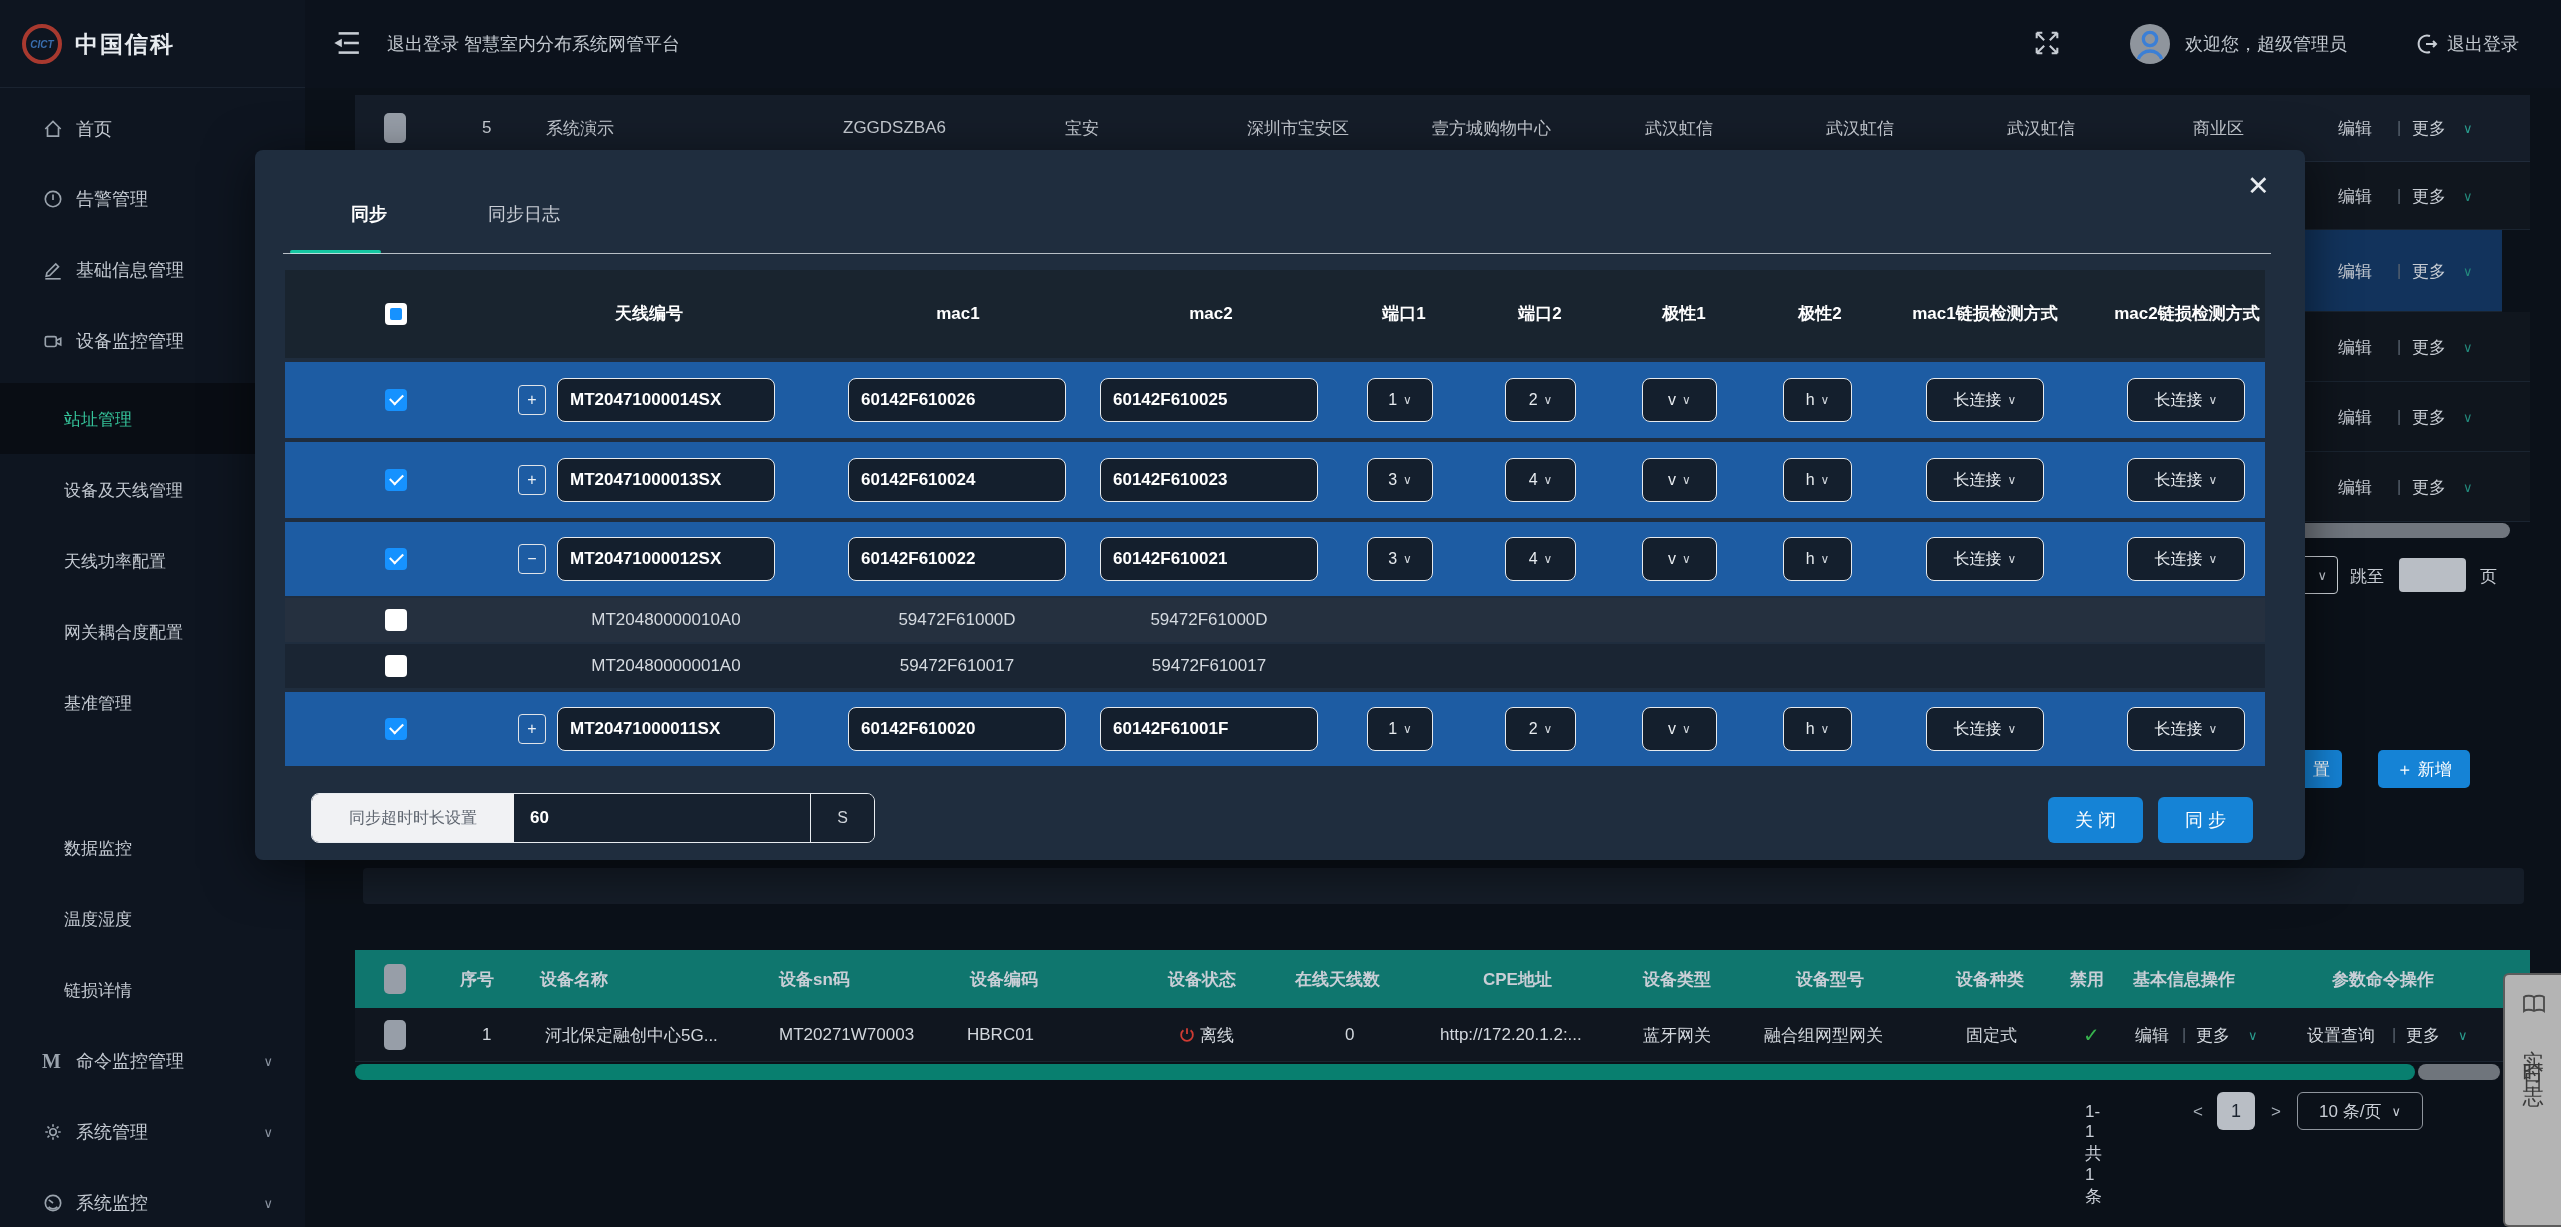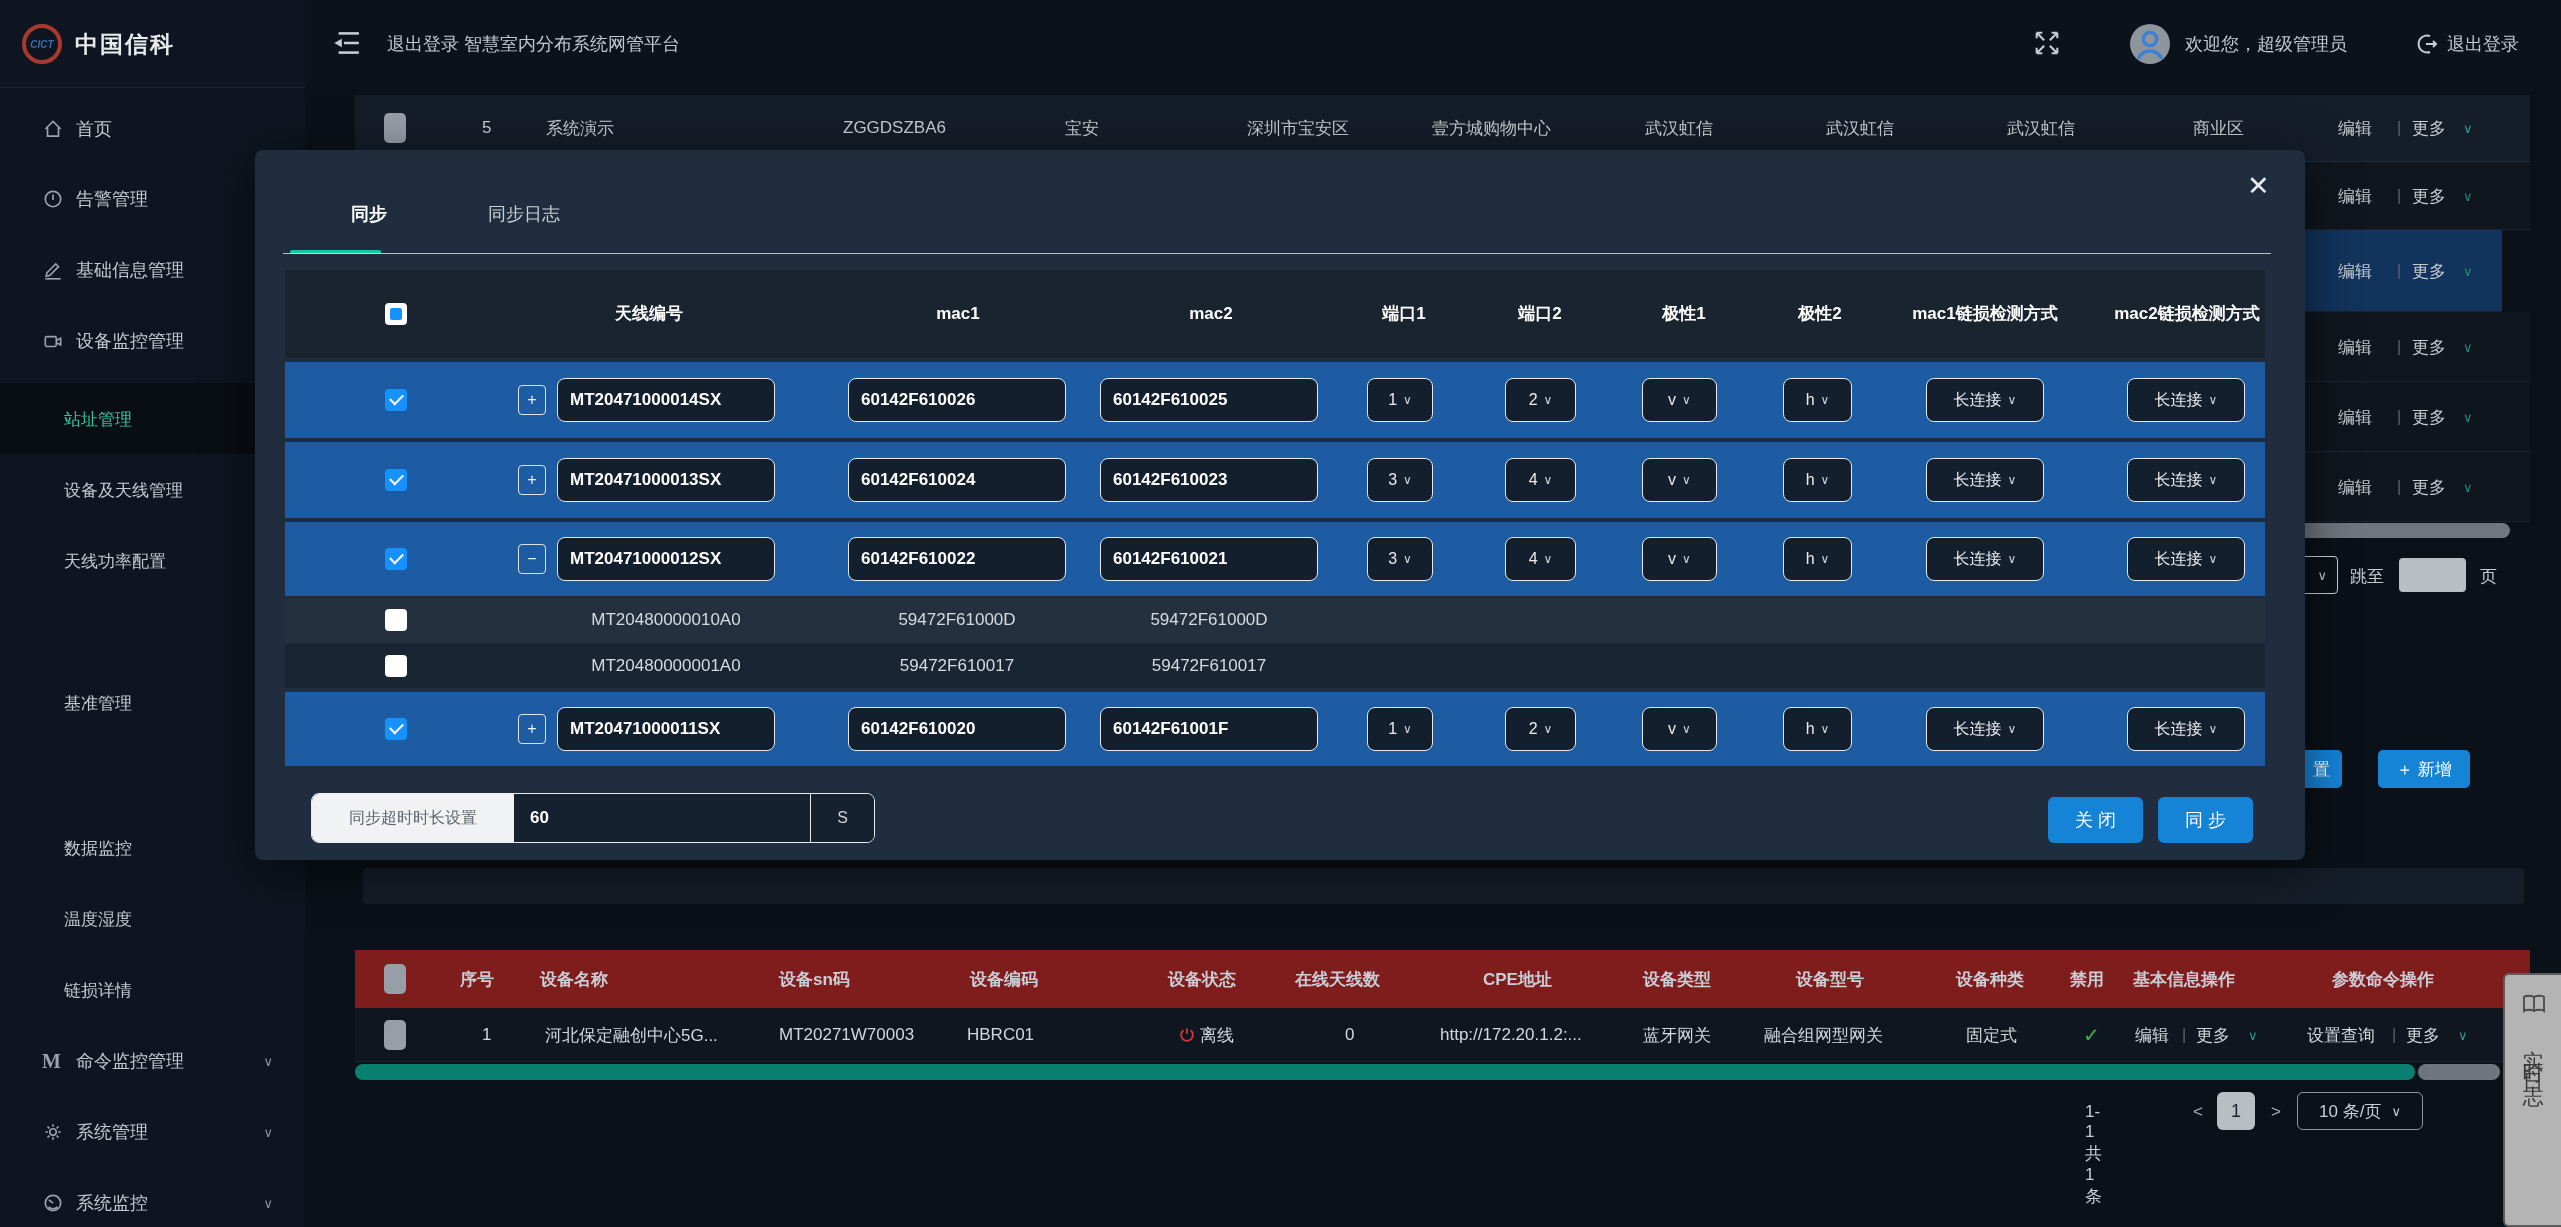--- a/index.html
+++ b/index.html
@@ -43,21 +43,21 @@
 
   #site-row { position:absolute; left:50px; top:7px; width:2175px; height:67px; background:#151d29; border-bottom:1px solid #202b3a; }
   .bg-row { position:absolute; left:50px; width:2175px; border-bottom:1px solid #1a2430; }
 
   .scrollbar-h { border-radius:8px; }
   .stub-select { position:absolute; border:1.5px solid #cdd2d8; border-radius:4px; background:transparent; color:#c9ced6; }
   .lt-input { position:absolute; background:#b9bec5; border-radius:4px; }
   .blue-btn { position:absolute; background:#1583d6; border:none; border-radius:5px; color:#ffffff; font-size:17px; cursor:pointer; font-family:inherit; }
 
   
-  #dev-header { position:absolute; left:50px; top:862px; width:2175px; height:58px; background:#7f1d1d; }
+  #dev-header { position:absolute; left:50px; top:862px; width:2175px; height:58px; background:#0f766e; }
   #dev-header span { color:#c9ced6; font-size:17px; font-weight:600; }
   #dev-row { position:absolute; left:50px; top:920px; width:2175px; height:54px; background:#10161f; border-bottom:1px solid #1a2430; }
   #dev-row .cell { color:#d2d7dd; font-size:17px; }
   .red { color:#c0392f; }
   .green-check { color:#37b24d; font-size:20px; font-weight:bold; }
   #dev-pagination { position:absolute; left:1780px; top:1004px; height:44px; color:#c9ced6; font-size:17px; }
   .page-box { position:absolute; width:38px; height:38px; background:#b9bec5; border-radius:6px; color:#1c2430; font-size:18px; display:flex; align-items:center; justify-content:center; cursor:pointer; }
   .size-box { position:absolute; width:126px; height:38px; border:1.5px solid #8f959d; border-radius:6px; color:#c9ced6; font-size:17px; display:flex; align-items:center; justify-content:center; gap:10px; cursor:pointer; }
 
   
@@ -135,20 +135,23 @@
     </div>
 
     <div class="nav-item sub active" style="top:383px">
       <span class="lb">站址管理</span>
     </div>
     <div class="nav-item sub" style="top:454px">
       <span class="lb">设备及天线管理</span>
     </div>
     <div class="nav-item sub" style="top:525px">
       <span class="lb">天线功率配置</span>
+    </div>
+    <div class="nav-item sub" style="top:596px">
+      <span class="lb">网关耦合度配置</span>
     </div>
     <div class="nav-item sub" style="top:667px">
       <span class="lb">基准管理</span>
     </div>
     <div class="nav-item sub" style="top:812px">
       <span class="lb">数据监控</span>
     </div>
     <div class="nav-item sub" style="top:883px">
       <span class="lb">温度湿度</span>
     </div>

